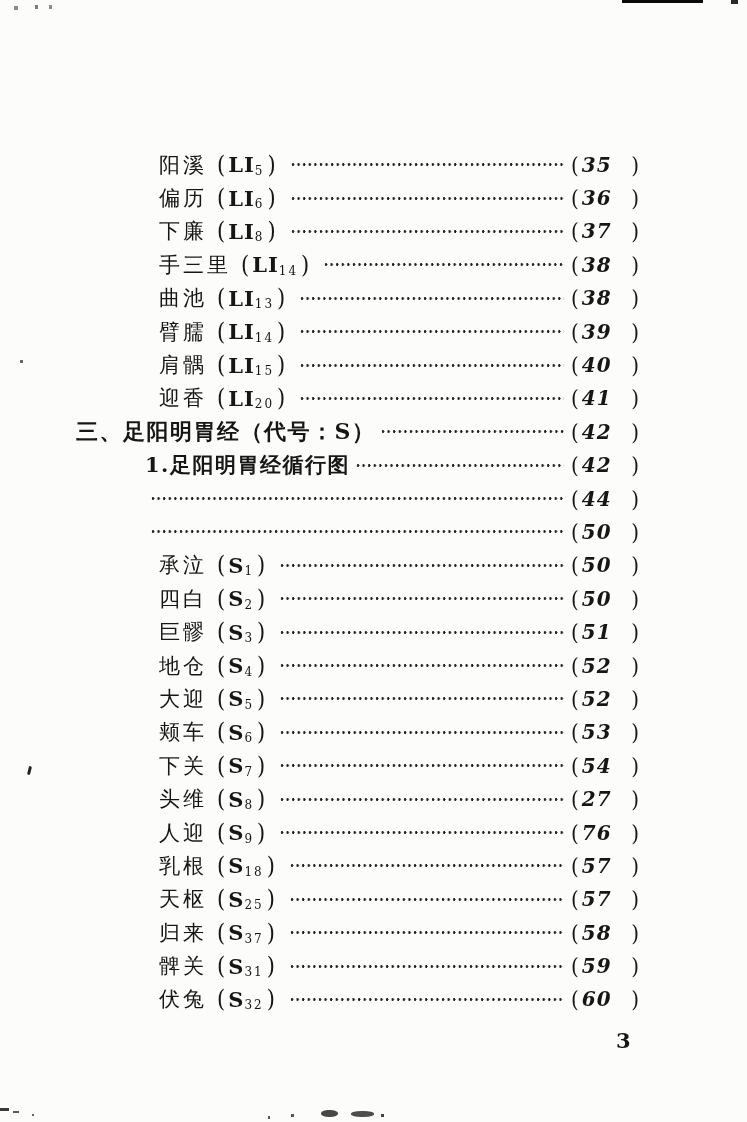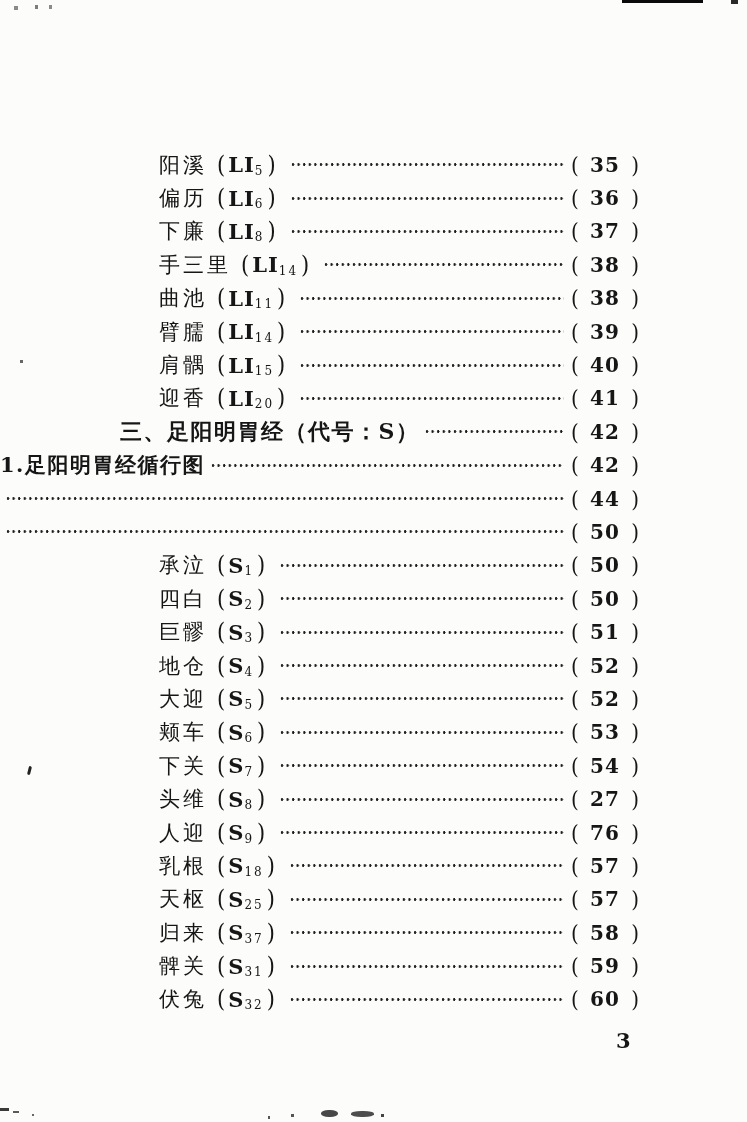--- a/index.html
+++ b/index.html
@@ -25,22 +25,22 @@
     box-sizing: border-box;
   }
   .row {
     display: flex;
     align-items: center;
     height: 33.4px;
     font-size: 21px;
     white-space: nowrap;
   }
   .row-point    { padding-left: 159px; font-weight: 400; }
-  .row-numbered { font-weight: 700; }
-  .row-section  { padding-left: 120px;  font-weight: 700; font-size: 22px; }
+  .row-numbered { padding-left: 145px; font-weight: 700; }
+  .row-section  { padding-left: 76px;  font-weight: 700; font-size: 22px; }
   .name { letter-spacing: 3px; }
   .row-section .name, .row-numbered .name { letter-spacing: 1.5px; }
   .codewrap {
     display: inline-flex;
     align-items: center;
     margin-left: 7px;
     margin-right: 6px;
   }
   .code { letter-spacing: 1px; font-weight: bold; }
   .csub {
@@ -70,23 +70,24 @@
     width: 74px;
     display: flex;
     justify-content: space-between;
     align-items: center;
     font-size: 20px;
     font-weight: 500;
     margin-left: 4px;
   }
   .pref .num {
     flex: 1;
-    text-align: center;
+    text-align: left;
     letter-spacing: 1px;
     font-weight: 600;
+    font-style: italic;
   }
   
   .footer-num {
     position: absolute;
     left: 616px;
     top: 1028px;
     font-size: 21px;
     font-weight: 700;
     letter-spacing: 0;
   }
@@ -170,21 +171,21 @@
       <span class="paren">(</span>
       <span class="num">38</span>
       <span class="paren">)</span>
     </span>
   </div>
     <div class="row row-point">
     <span class="name">曲池</span>
     <span class="codewrap">
       <span class="paren">(</span>
       <span class="code">LI</span>
-      <span class="csub">11</span>
+      <span class="csub">13</span>
       <span class="paren">)</span>
     </span>
     <span class="leader"></span>
     <span class="pref">
       <span class="paren">(</span>
       <span class="num">38</span>
       <span class="paren">)</span>
     </span>
   </div>
     <div class="row row-point">

